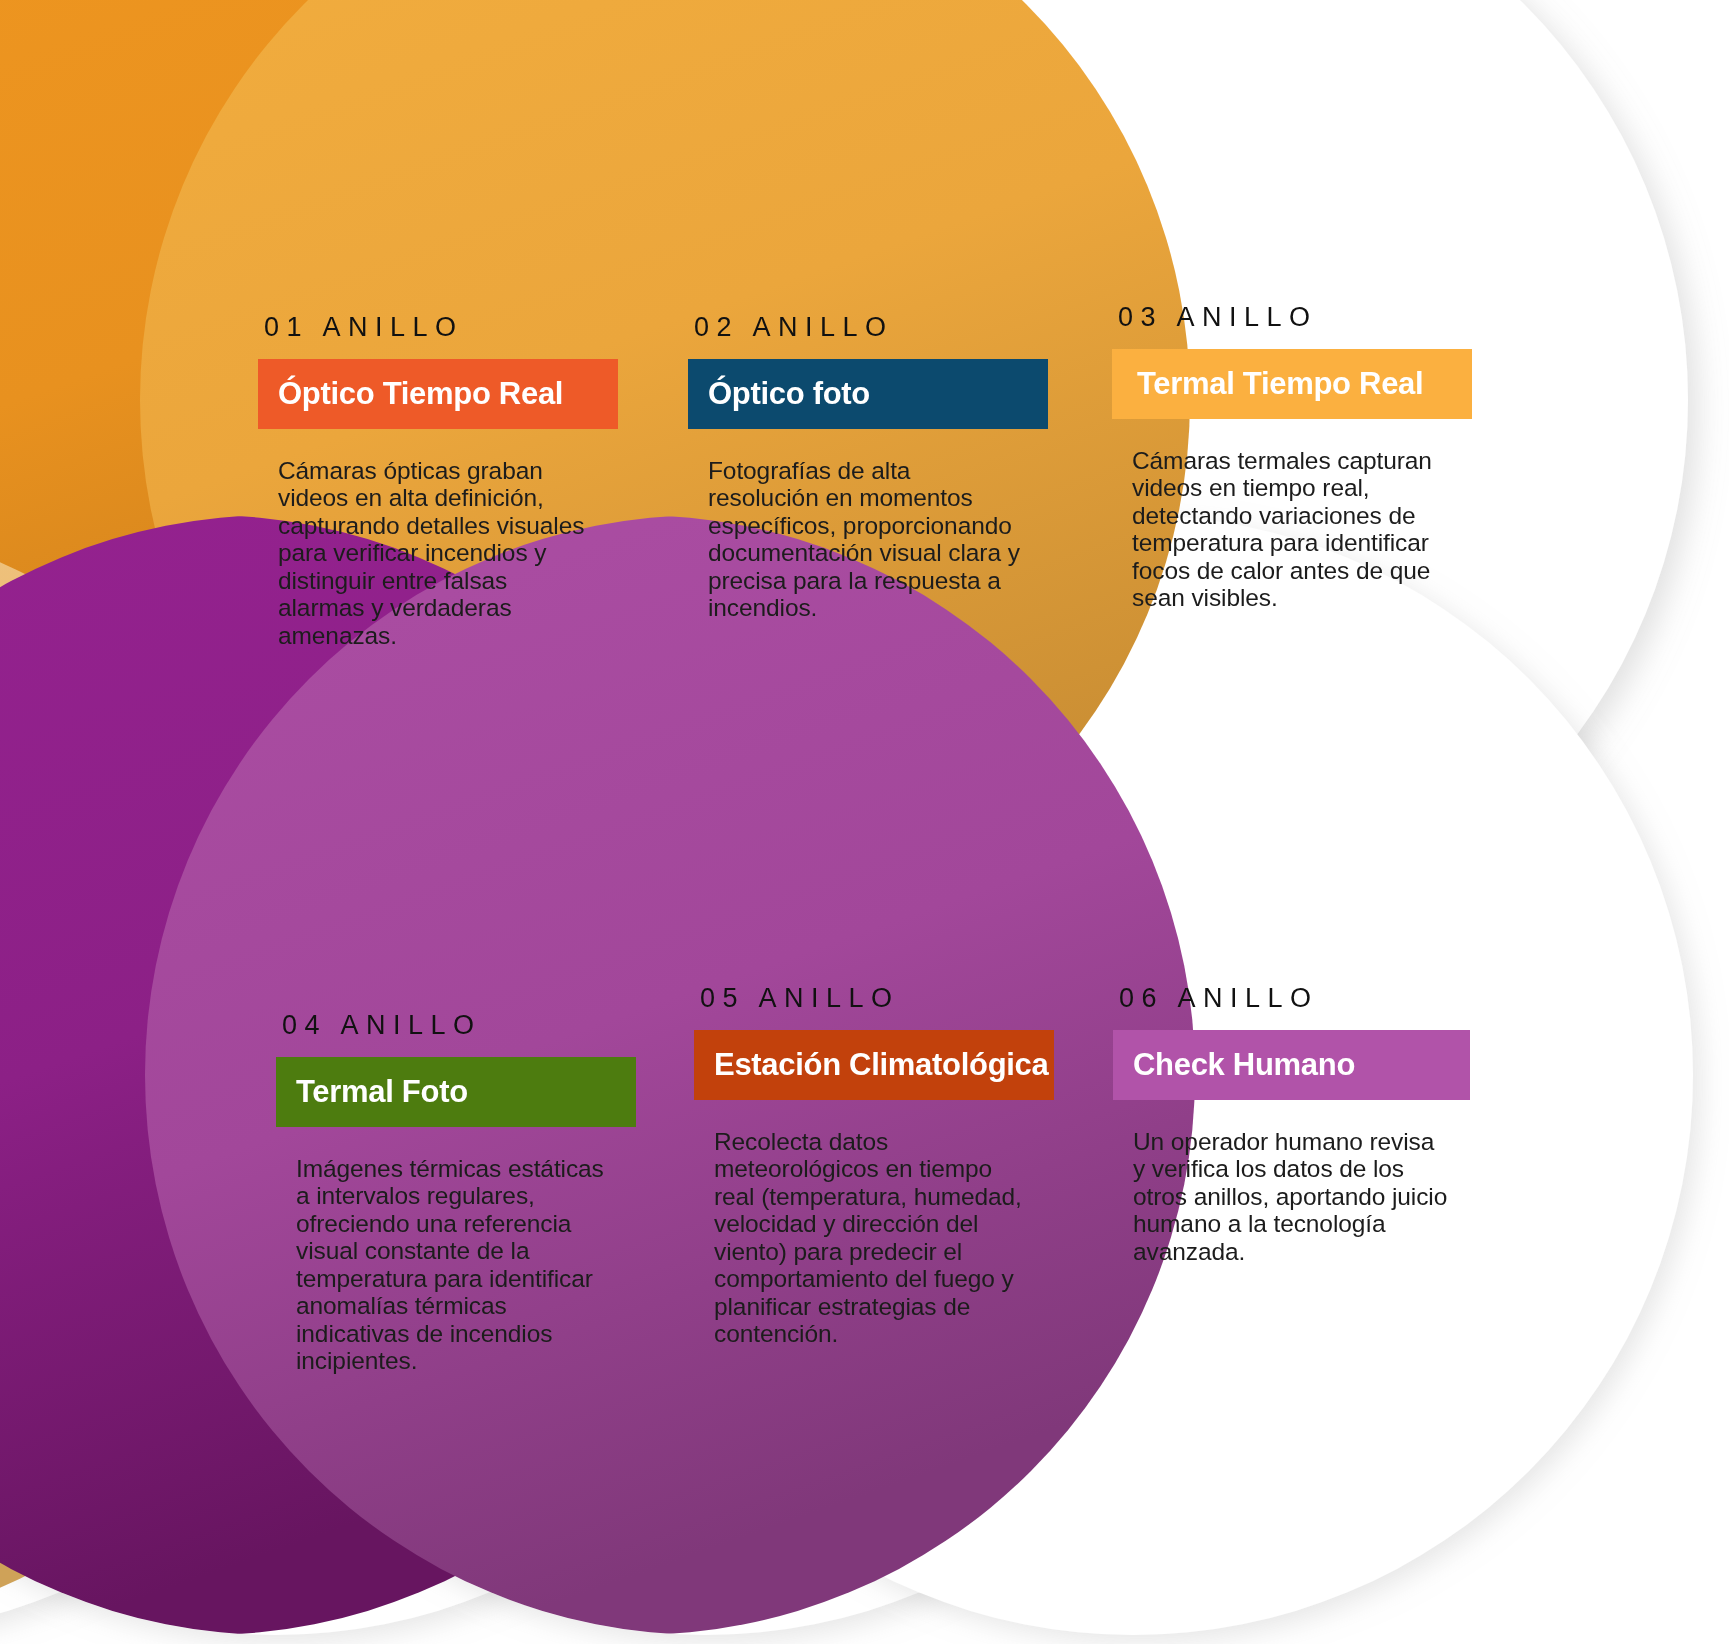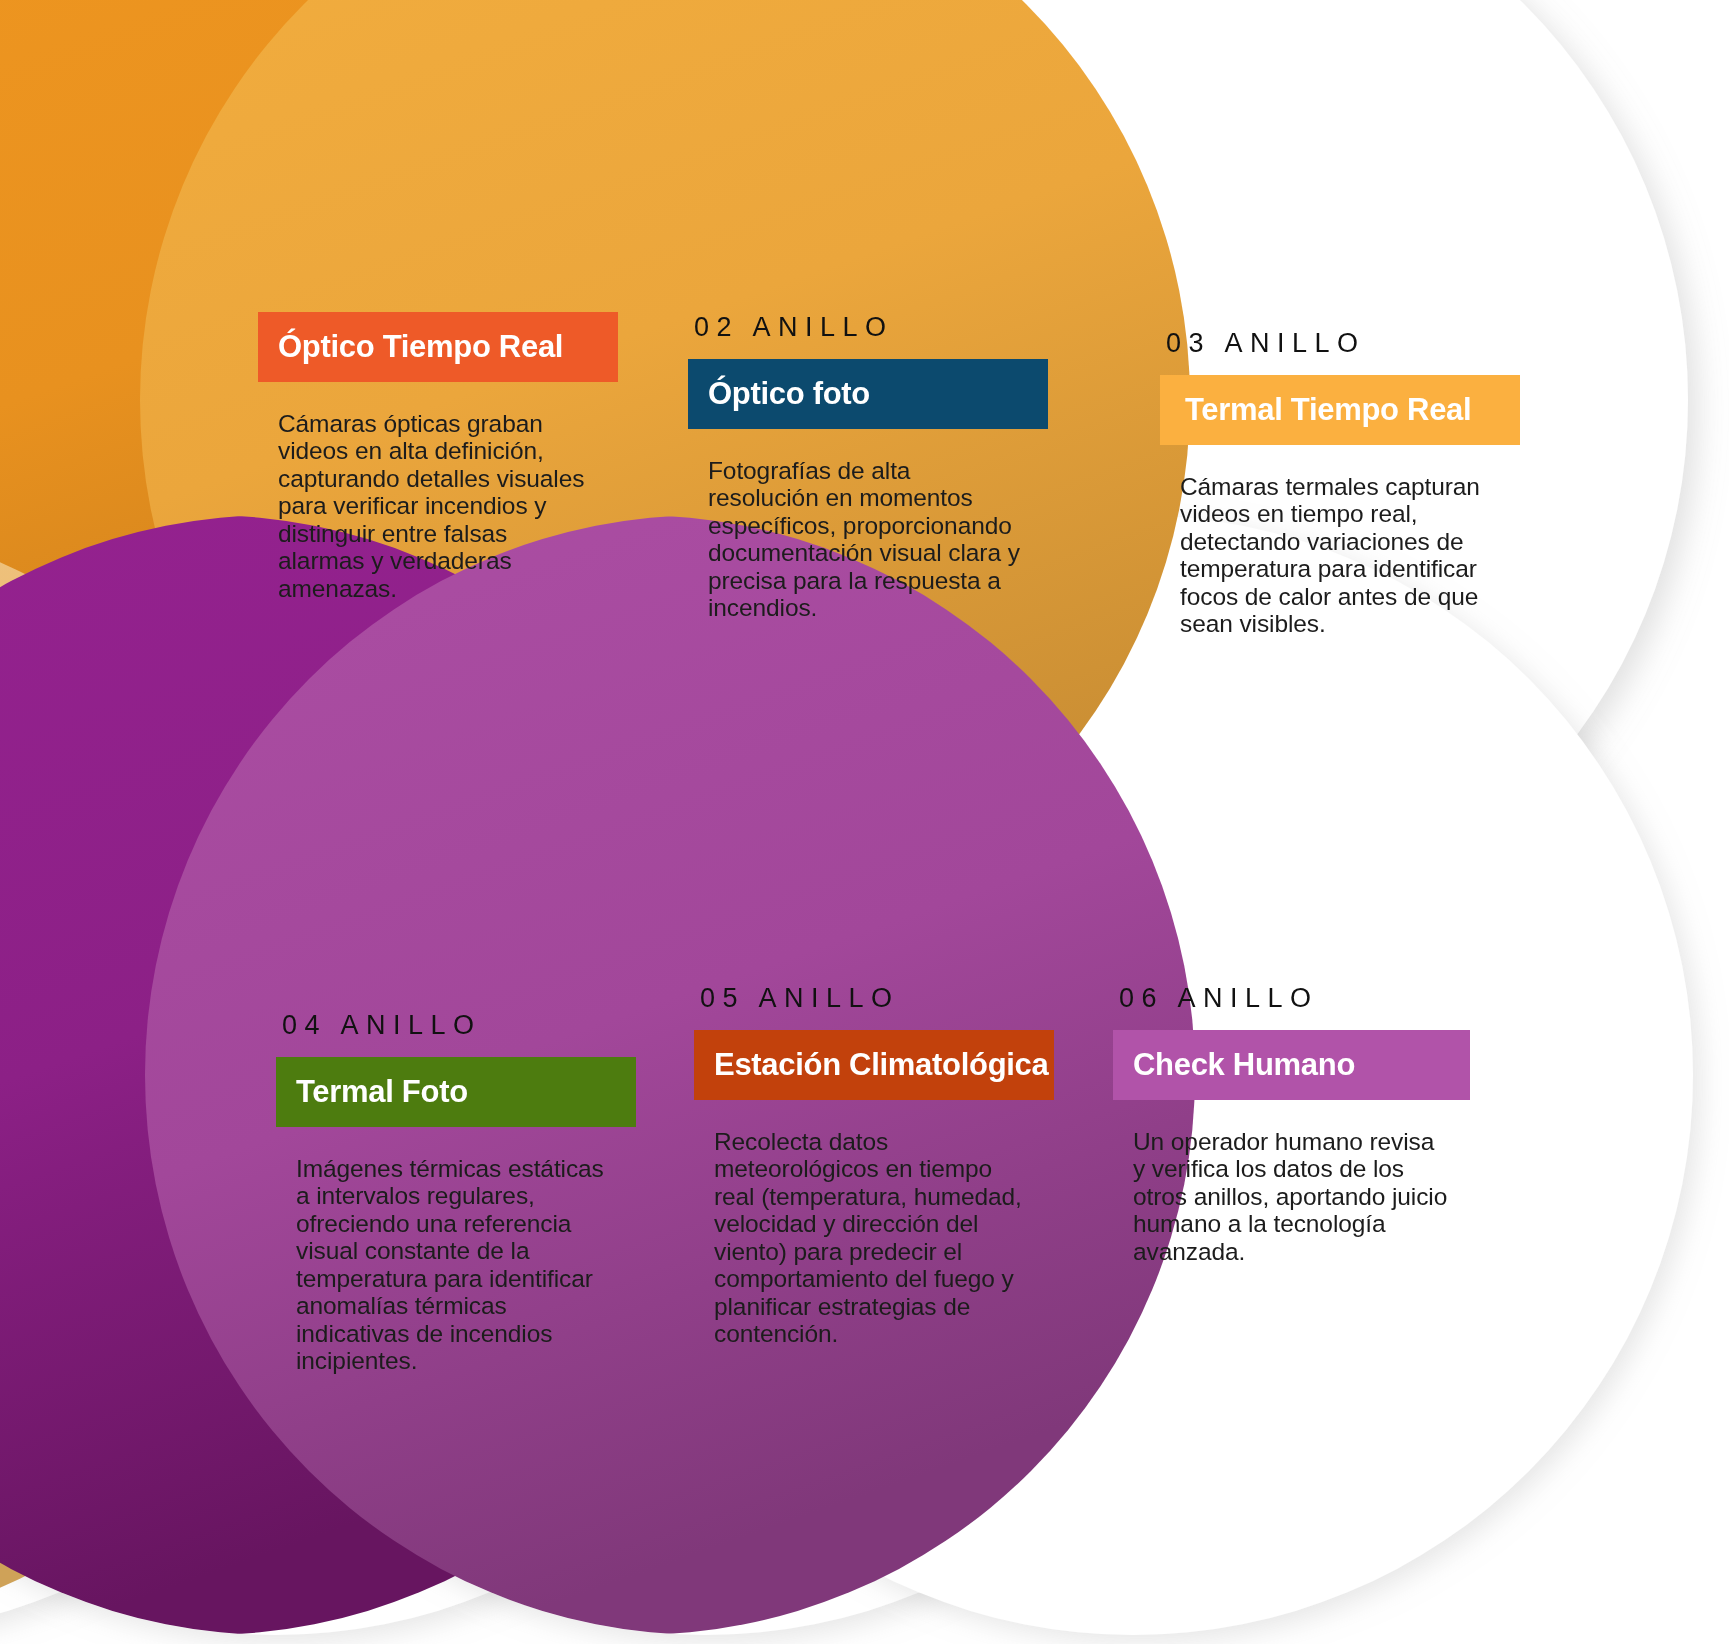--- a/index.html
+++ b/index.html
@@ -68,21 +68,21 @@
     font-size: 24.5px;
     line-height: 1.12;
     color: #1c1c1c;
     width: 320px;
     letter-spacing: -0.1px;
   }
 
   
   #card-1 { left: 258px; top: 312px; }
   #card-2 { left: 688px; top: 312px; }
-  #card-3 { left: 1112px; top: 328px; margin-left: 48px; }
+  #card-3 { left: 1112px; top: 302px; }
   #card-4 { left: 276px; top: 983px; margin-top: 27px; }
   #card-5 { left: 694px; top: 983px; }
   #card-6 { left: 1113px; top: 983px; }
 
   #card-1 .card-titlebar { width: 360px; }
   #card-2 .card-titlebar { width: 360px; }
   #card-3 .card-titlebar { width: 360px; }
   #card-4 .card-titlebar { width: 360px; }
   #card-5 .card-titlebar { width: 360px; }
   #card-6 .card-titlebar { width: 357px; }
@@ -188,20 +188,21 @@
     </g>
     <g clip-path="url(#clipB2)">
       <circle cx="205" cy="1075" r="560" fill="url(#g5)"></circle>
     </g>
     <g clip-path="url(#clipB3)">
       <circle cx="635" cy="1075" r="560" fill="url(#g6)"></circle>
     </g>
   </svg>
 
   <div class="card" id="card-1">
+    <div class="card-eyebrow">01 ANILLO</div>
     <div class="card-titlebar" style="background: rgb(238, 90, 40);">
       <span class="card-title">Óptico Tiempo Real</span>
     </div>
     <div class="card-body">Cámaras ópticas graban videos en alta definición, capturando detalles visuales para verificar incendios y distinguir entre falsas alarmas y verdaderas amenazas.</div>
   </div>
 
   <div class="card" id="card-2">
     <div class="card-eyebrow">02 ANILLO</div>
     <div class="card-titlebar" style="background: #0c4a6e;">
       <span class="card-title">Óptico foto</span>

